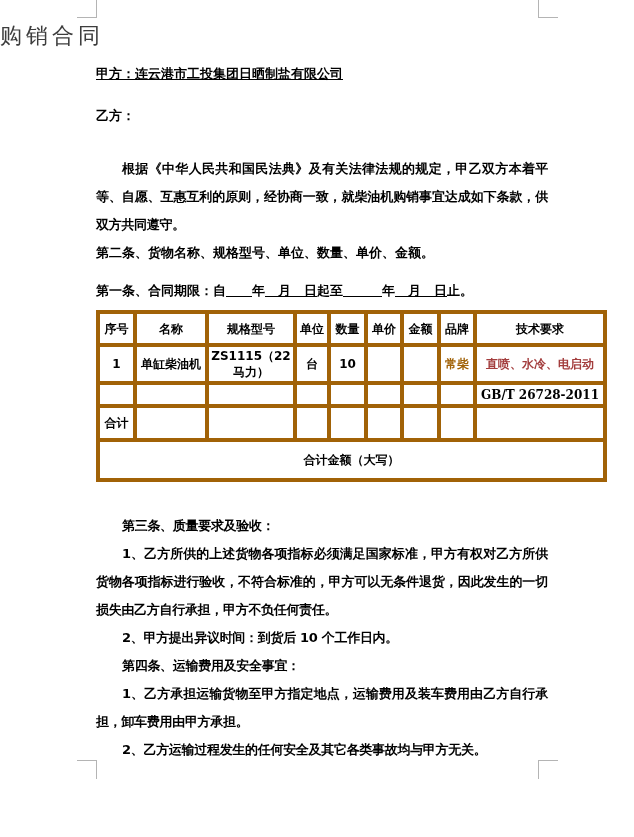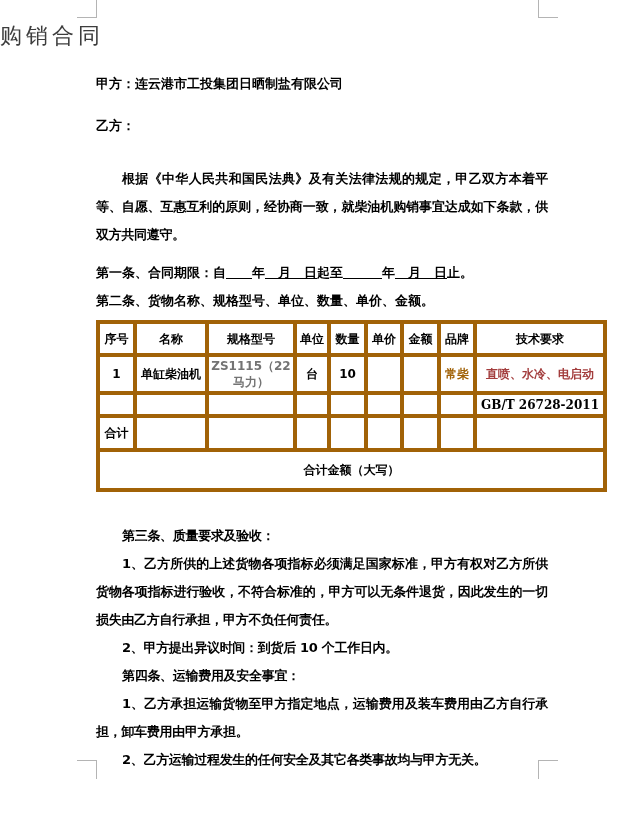--- a/index.html
+++ b/index.html
@@ -29,21 +29,21 @@
     line-height:32px;
     letter-spacing:4px;
     color:#3d3d3d;
   }
   .line {
     margin-left:96px;
     font-size:13px;
     font-weight:bold;
     line-height:28px;
   }
-  .party-a { margin-top:18px; }
+  .party-a { margin-top:8px;text-decoration:underline; }
   .party-b { margin-top:14px; }
   .para {
     margin-left:96px;
     width:452px;
     font-size:13px;
     font-weight:bold;
     line-height:28px;
     text-align:justify;
     text-indent:2em;
     letter-spacing:-0.3px;
@@ -92,23 +92,23 @@
   <div class="crop crop-bl"></div>
   <div class="crop crop-br"></div>
 
   <div class="title">购销合同</div>
 
   <div class="line party-a">甲方：连云港市工投集团日晒制盐有限公司</div>
   <div class="line party-b">乙方：</div>
 
   <p class="para preamble">根据《中华人民共和国民法典》及有关法律法规的规定，甲乙双方本着平等、自愿、互惠互利的原则，经协商一致，就柴油机购销事宜达成如下条款，供双方共同遵守。</p>
 
+  <div class="line">第二条、货物名称、规格型号、单位、数量、单价、金额。</div>
+
   <div class="line clause1"><span>第一条、合同期限：</span><span>自</span><span class="blank">　　</span><span>年</span><span class="blank">　月　日</span><span>起至</span><span class="blank">　　　</span><span>年</span><span class="blank">　月　日</span><span>止。</span></div>
-
-  <div class="line">第二条、货物名称、规格型号、单位、数量、单价、金额。</div>
 
   <table class="goods">
       <colgroup>
         <col style="width: 37px;">
         <col style="width: 72px;">
         <col style="width: 88px;">
         <col style="width: 34px;">
         <col style="width: 37px;">
         <col style="width: 36px;">
         <col style="width: 37px;">
@@ -123,21 +123,21 @@
           <td>单位</td>
           <td>数量</td>
           <td>单价</td>
           <td>金额</td>
           <td>品牌</td>
           <td>技术要求</td>
         </tr>
         <tr style="height: 37px;">
           <td>1</td>
           <td>单缸柴油机</td>
-          <td style="color: #737373;">ZS1115（22马力）</td>
+          <td style="color: #000000;">ZS1115（22马力）</td>
           <td>台</td>
           <td>10</td>
           <td></td>
           <td></td>
           <td style="color: #a16207;">常柴</td>
           <td style="color: rgb(163, 61, 61);">直喷、水冷、电启动</td>
         </tr>
         <tr style="height: 23px;">
           <td></td>
           <td></td>

